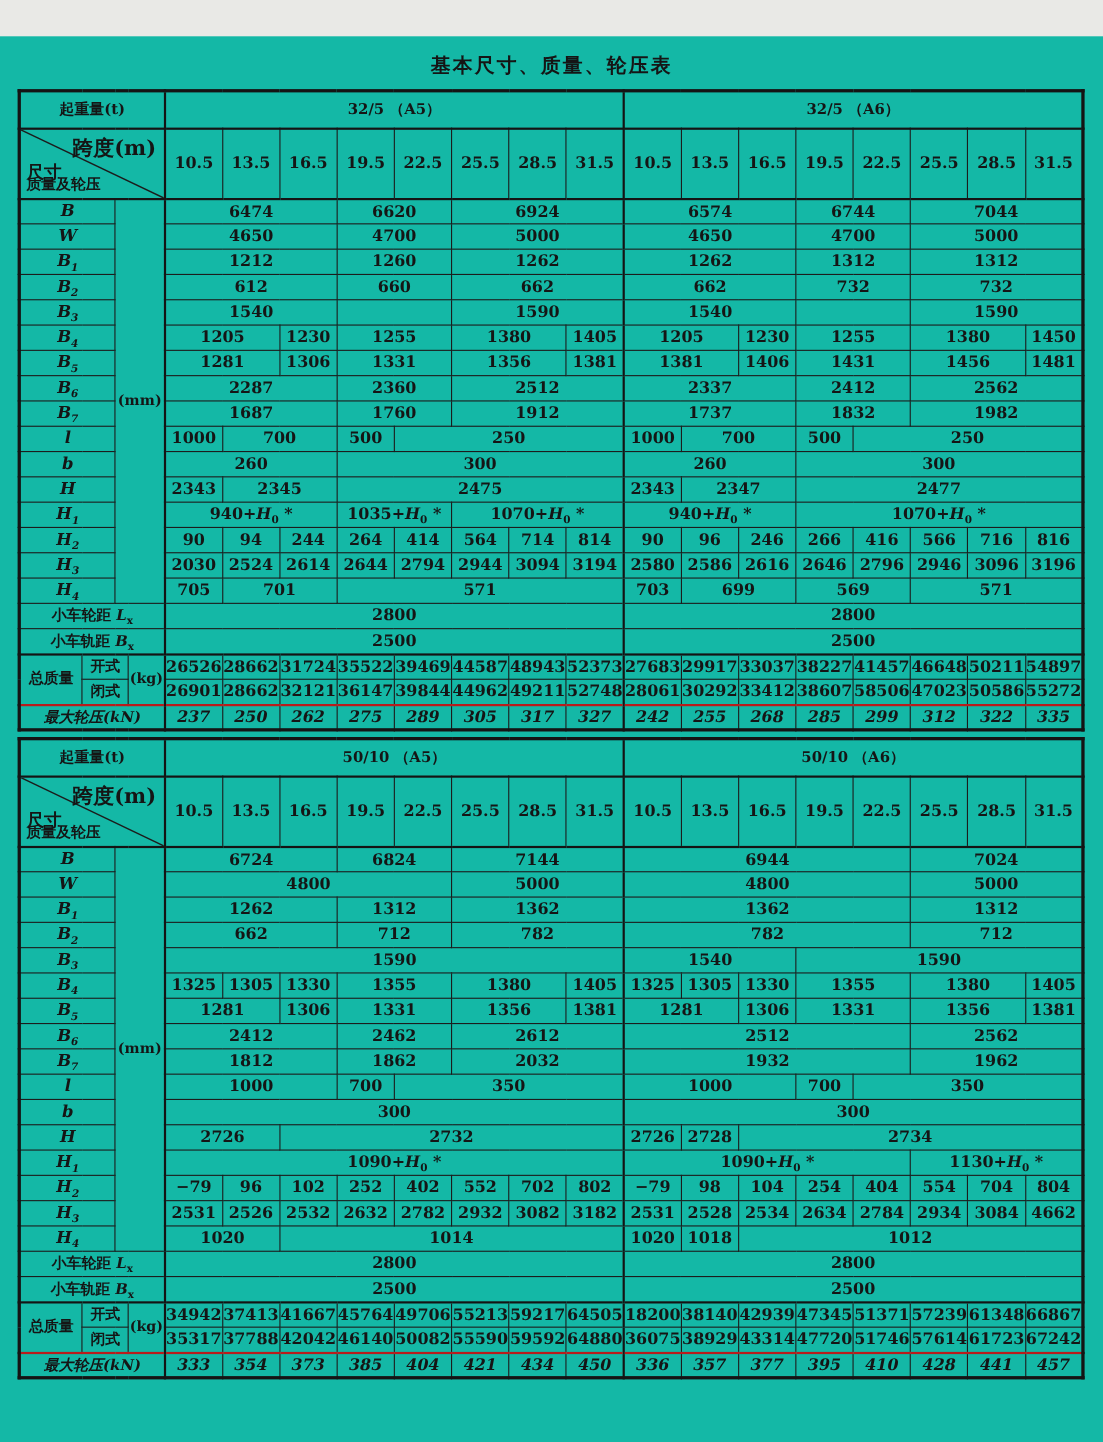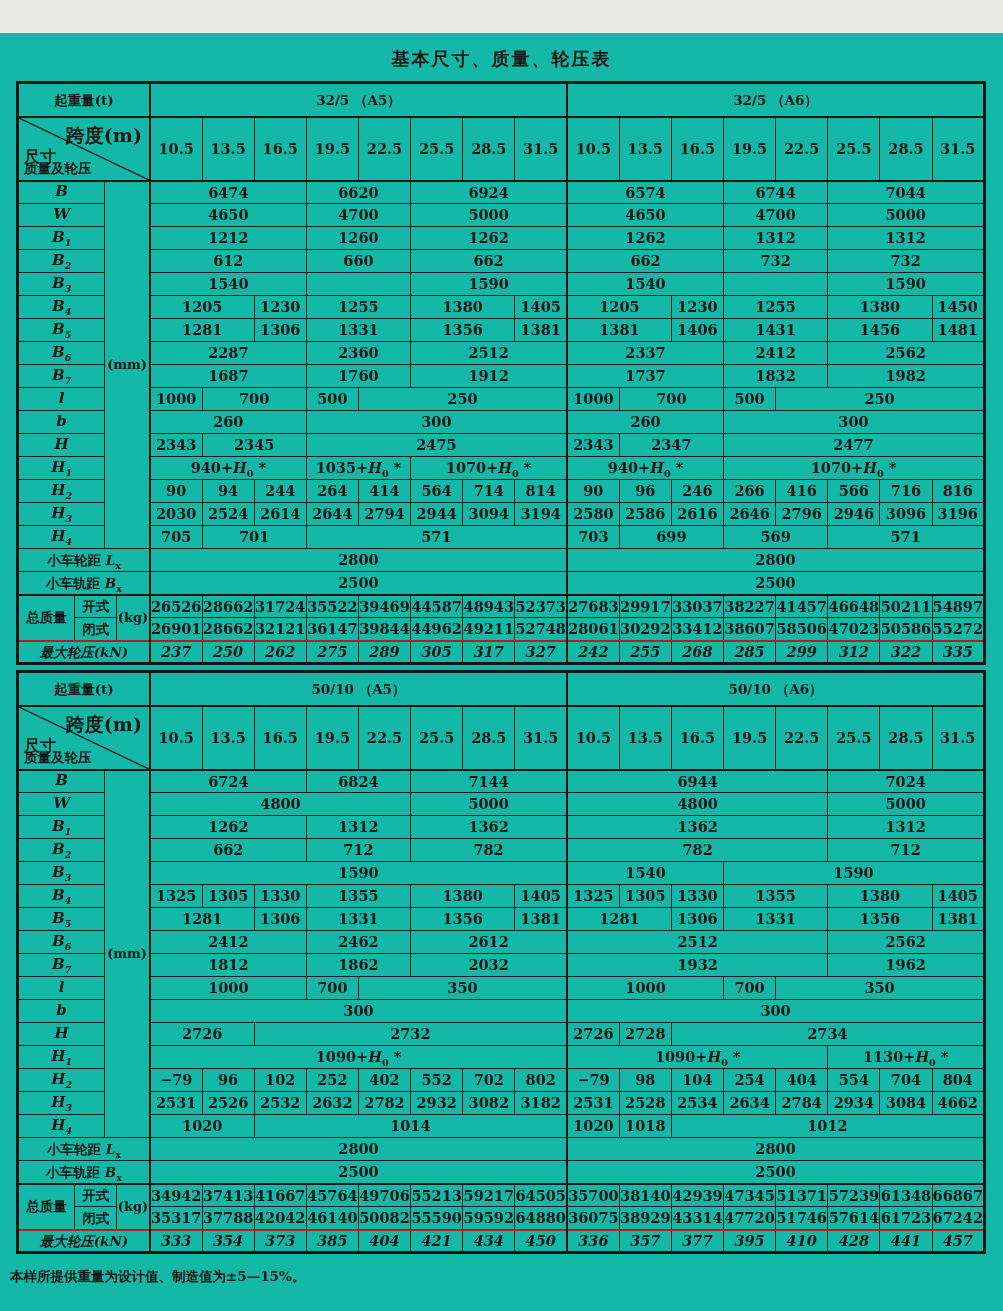--- a/index.html
+++ b/index.html
@@ -535,21 +535,21 @@
             <td colspan="2" class="label">开式</td>
             <td rowspan="2" class="label lab-end kg">(kg)</td>
             <td class="num">34942</td>
             <td class="num">37413</td>
             <td class="num">41667</td>
             <td class="num">45764</td>
             <td class="num">49706</td>
             <td class="num">55213</td>
             <td class="num">59217</td>
             <td class="num sec-split">64505</td>
-            <td class="num">35700</td>
+            <td class="num">18200</td>
             <td class="num">38140</td>
             <td class="num">42939</td>
             <td class="num">47345</td>
             <td class="num">51371</td>
             <td class="num">57239</td>
             <td class="num">61348</td>
             <td class="num">66867</td>
           </tr>
           <tr>
             <td colspan="2" class="label">闭式</td>
@@ -586,15 +586,14 @@
             <td class="num">395</td>
             <td class="num">410</td>
             <td class="num">428</td>
             <td class="num">441</td>
             <td class="num">457</td>
           </tr>
         </tbody>
     </table>
   </div>
 
-  <p class="footnote">本样所提供重量为设计值、制造值为±5—15%。</p>
   <div class="bottom-rule"></div>
 </div>
 
 </body></html>

